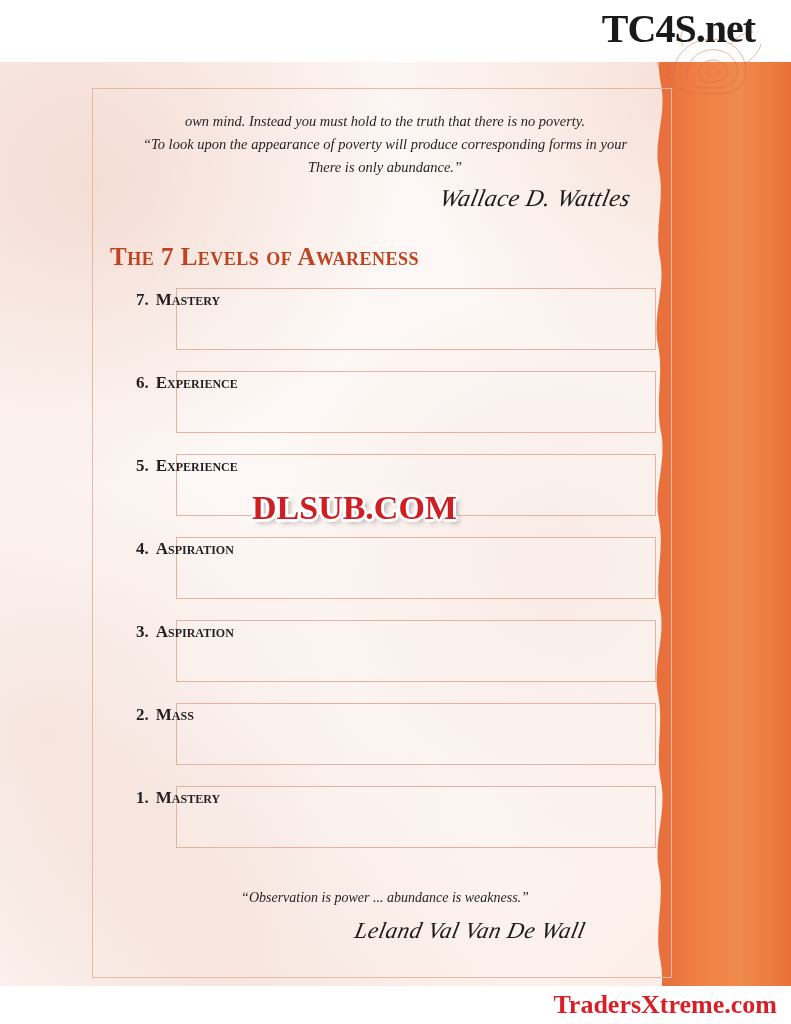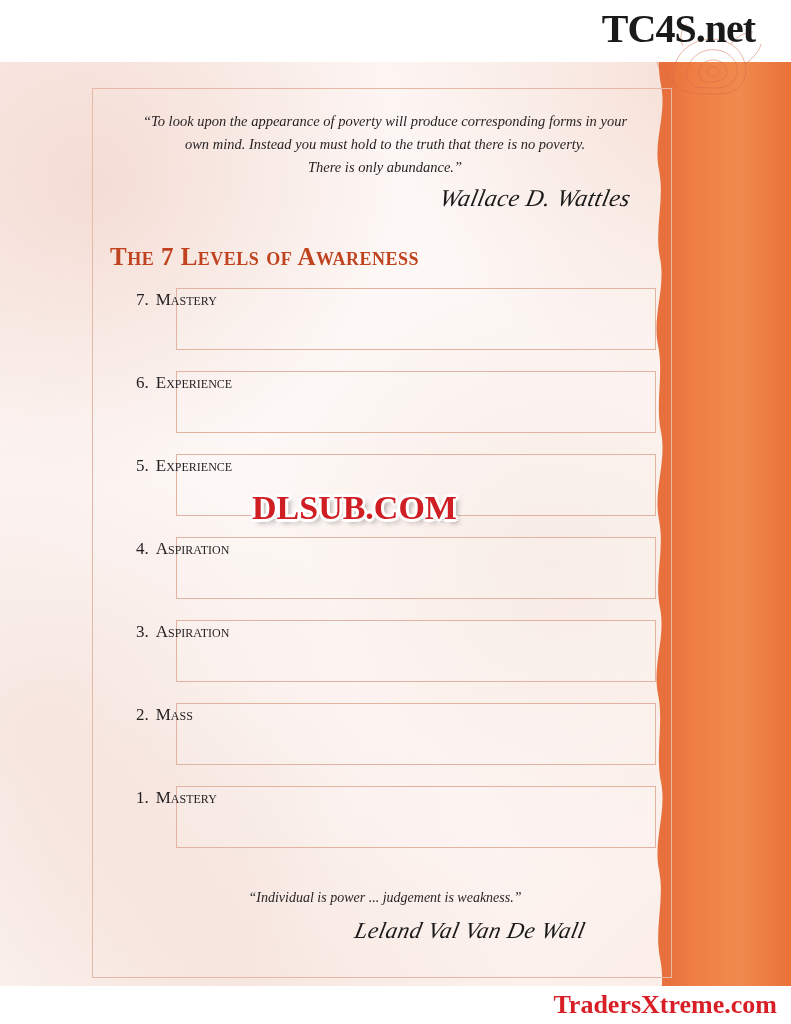--- a/index.html
+++ b/index.html
@@ -162,20 +162,21 @@
 
   .levels {
     position: absolute;
     left: 128px;
     top: 288px;
     width: 510px;
   }
   .level-row {
     position: relative;
     height: 83px;
+    font-weight: bold;
   }
   .level-label {
     position: absolute;
     left: 8px;
     top: 2px;
     font-family: "Liberation Serif", serif;
     font-variant: small-caps;
     font-size: 17px;
     color: #231f20;
     white-space: nowrap;
@@ -262,22 +263,22 @@
         <path d="M78,22 C84,14 92,10 100,10"></path>
       </g>
     </svg>
   </div>
 
   <div class="tc4s-logo">TC4S.net</div>
 
   <div class="frame"></div>
 
   <div class="quote-top">
+    <div>own mind. Instead you must hold to the truth that there is no poverty.</div>
     <div>“To look upon the appearance of poverty will produce corresponding forms in your</div>
-    <div>own mind. Instead you must hold to the truth that there is no poverty.</div>
     <div>There is only abundance.”</div>
   </div>
 
   <div class="signature sig-wattles">Wallace D. Wattles</div>
 
   <div class="title">The 7 Levels of Awareness</div>
 
   <div class="levels">
 
     <div class="level-row">
@@ -326,18 +327,18 @@
       <div class="level-label">
         <span class="level-num">1.</span><span>Mastery</span>
       </div>
       <div class="level-box"></div>
     </div>
 
   </div>
 
   <div class="watermark">DLSUB.COM</div>
 
-  <div class="quote-bottom">“Individual is power ... judgement is weakness.”</div>
+  <div class="quote-bottom">“Observation is power ... abundance is weakness.”</div>
   <div class="signature sig-leland">Leland Val Van De Wall</div>
 
   <div class="tx-logo">TradersXtreme.com</div>
 
 </div>
 
 </body></html>

